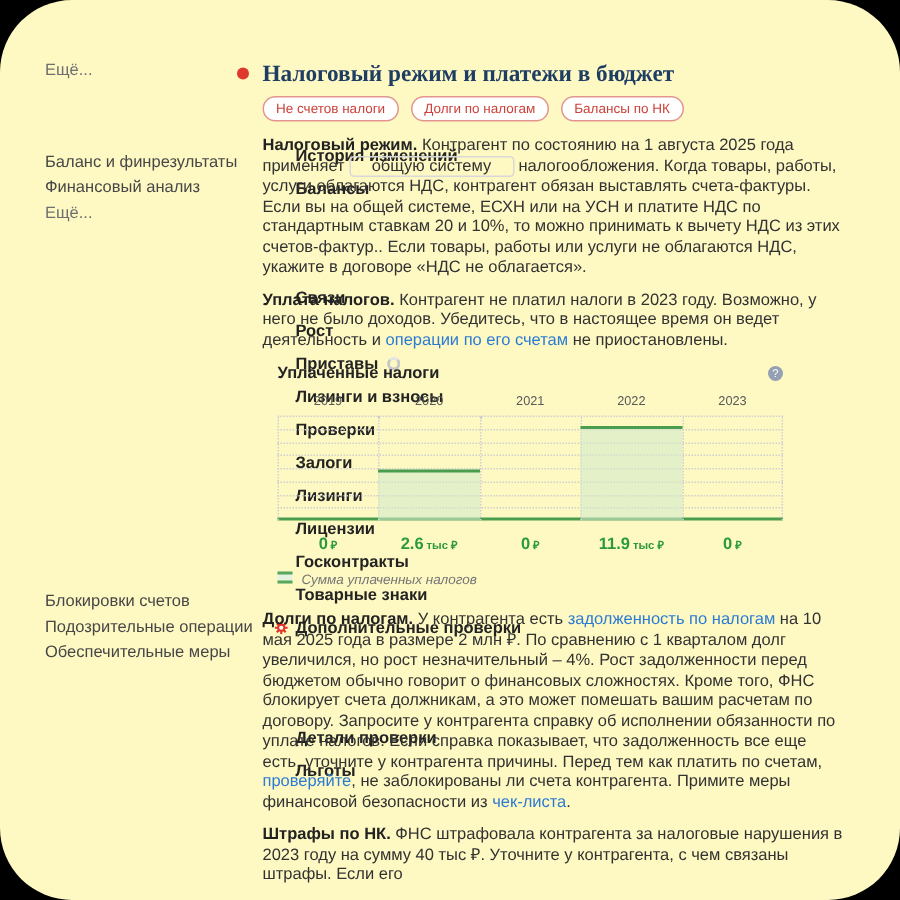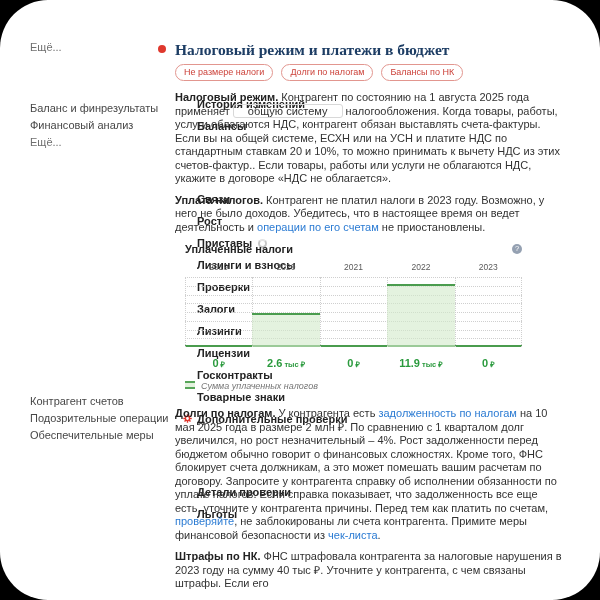--- a/index.html
+++ b/index.html
@@ -1,17 +1,17 @@
 <!DOCTYPE html>
 <html><head>
 <meta charset="utf-8">
 <style>
   * { box-sizing: border-box; margin: 0; padding: 0; }
   html, body { width: 600px; height: 600px; background: #000; font-family: "Liberation Sans", sans-serif; }
-  .page { position: absolute; inset: 0; width: 600px; height: 600px; background: #ffffff; border-radius: 48px; overflow: hidden; }
+  .page { position: absolute; inset: 0; width: 600px; height: 600px; background: #fef9c3; border-radius: 48px; overflow: hidden; }
 
   
   .sidebar { position: absolute; left: 22px; top: 42px; width: 145px; }
   .sb-item { font-size: 11px; line-height: 11px; cursor: pointer; white-space: nowrap; }
   .sb-item.main { font-weight: 700; color: #232323; margin-bottom: 11px; position: relative; }
   .sb-item.sub { font-weight: 400; color: #474747; margin-bottom: 6px; padding-left: 8px; }
   .sb-item.sub.muted { color: #6f6f6f; }
   .sb-item.sub + .sb-item.main { margin-top: 5px; }
   .spinner-icon { display: inline-block; width: 9px; height: 9px; border: 2px solid #c7c7c7; border-top-color: #e4e4e4; border-radius: 50%; margin-left: 6px; vertical-align: -1px; }
   .gear-icon { position: absolute; left: -14px; top: 0px; width: 9px; height: 9px; }
@@ -74,34 +74,34 @@
       <div class="sb-item main"><span>Товарные знаки</span></div>
       <div class="sb-item main"><svg class="gear-icon" viewBox="0 0 10 10">
           <g stroke="#e0352b" stroke-width="1.6">
             <line x1="5" y1="0.3" x2="5" y2="9.7"></line>
             <line x1="0.3" y1="5" x2="9.7" y2="5"></line>
             <line x1="1.7" y1="1.7" x2="8.3" y2="8.3"></line>
             <line x1="8.3" y1="1.7" x2="1.7" y2="8.3"></line>
           </g>
           <circle cx="5" cy="5" r="2.3" fill="#fff" stroke="#e0352b" stroke-width="1.5"></circle>
         </svg><span>Дополнительные проверки</span></div>
-      <div class="sb-item sub"><span>Контрагент счетов</span></div>
+      <div class="sb-item sub"><span>Блокировки счетов</span></div>
       <div class="sb-item sub"><span>Подозрительные операции</span></div>
       <div class="sb-item sub"><span>Обеспечительные меры</span></div>
       <div class="sb-item main"><span>Детали проверки</span></div>
       <div class="sb-item main"><span>Льготы</span></div>
     </nav>
 
   <div class="main">
     <div class="heading-row">
       <span class="bullet-dot"></span>
       <h1>Налоговый режим и платежи в бюджет</h1>
     </div>
     <div class="badges">
-        <span class="badge">Не размере налоги</span>
+        <span class="badge">Не счетов налоги</span>
         <span class="badge">Долги по налогам</span>
         <span class="badge">Балансы по НК</span>
       </div>
     <div id="paragraphs-before">
         <p class="body-p"><b>Налоговый режим. </b><span>Контрагент по состоянию на 1 августа 2025 года применяет </span><span class="term">общую систему</span><span> налогообложения. Когда товары, работы, услуги облагаются НДС, контрагент обязан выставлять счета-фактуры. Если вы на общей системе, ЕСХН или на УСН и платите НДС по стандартным ставкам 20 и 10%, то можно принимать к вычету НДС из этих счетов-фактур.. Если товары, работы или услуги не облагаются НДС, укажите в договоре «НДС не облагается».</span></p>
         <p class="body-p"><b>Уплата налогов. </b><span>Контрагент не платил налоги в 2023 году. Возможно, у него не было доходов. Убедитесь, что в настоящее время он ведет деятельность и </span><a class="inline-link">операции по его счетам</a><span> не приостановлены.</span></p>
       </div>
 
     <div class="chart">
       <div class="chart-header">

